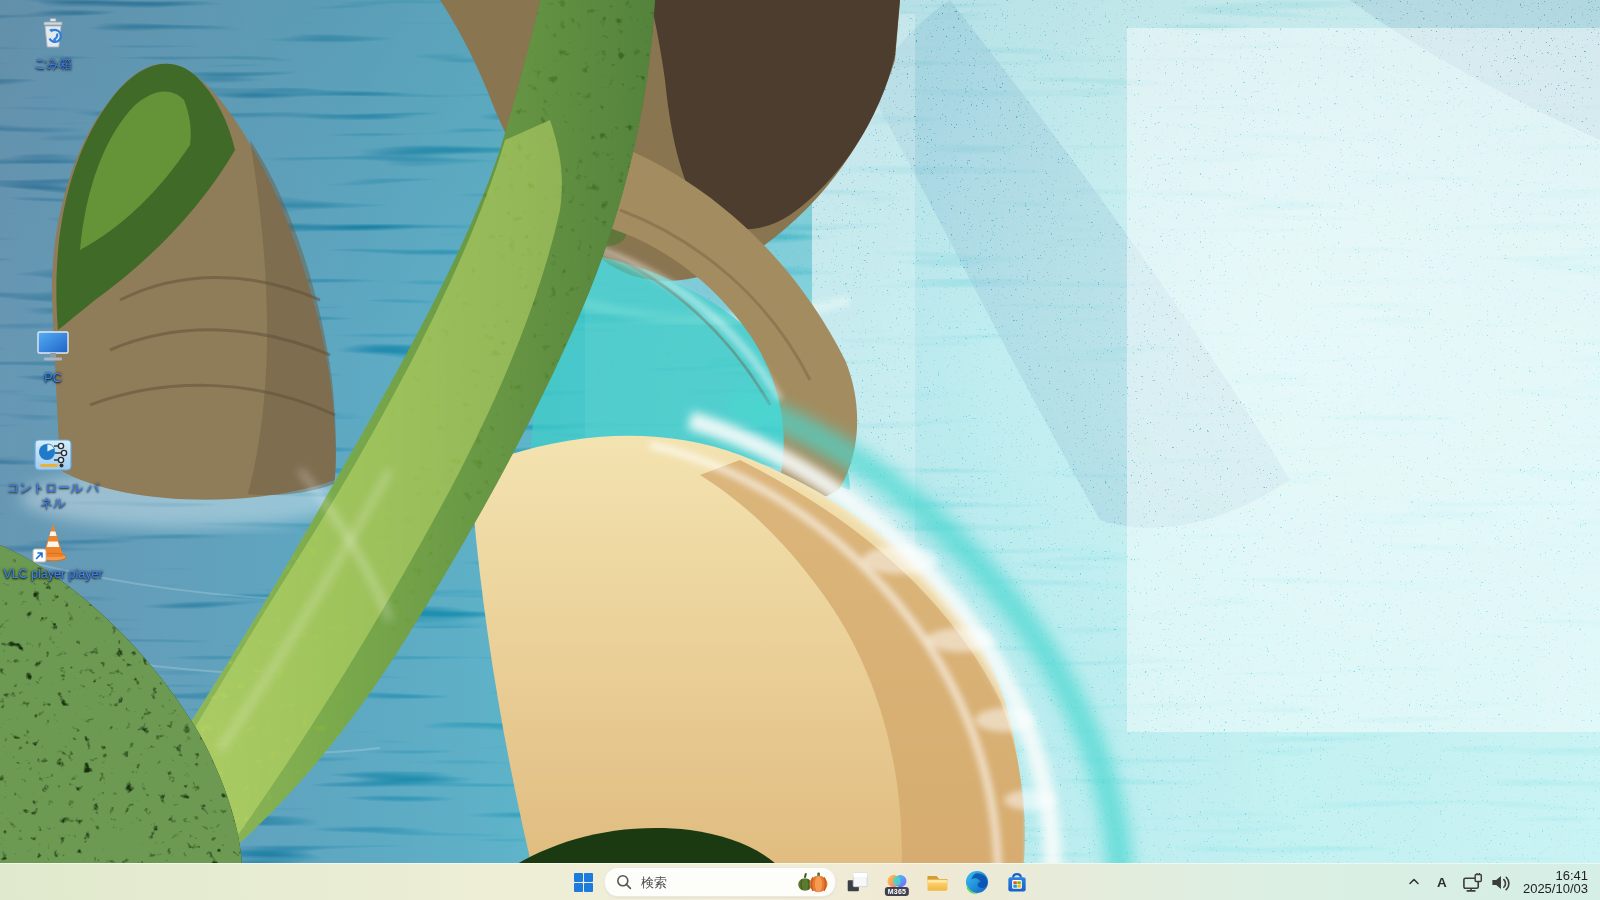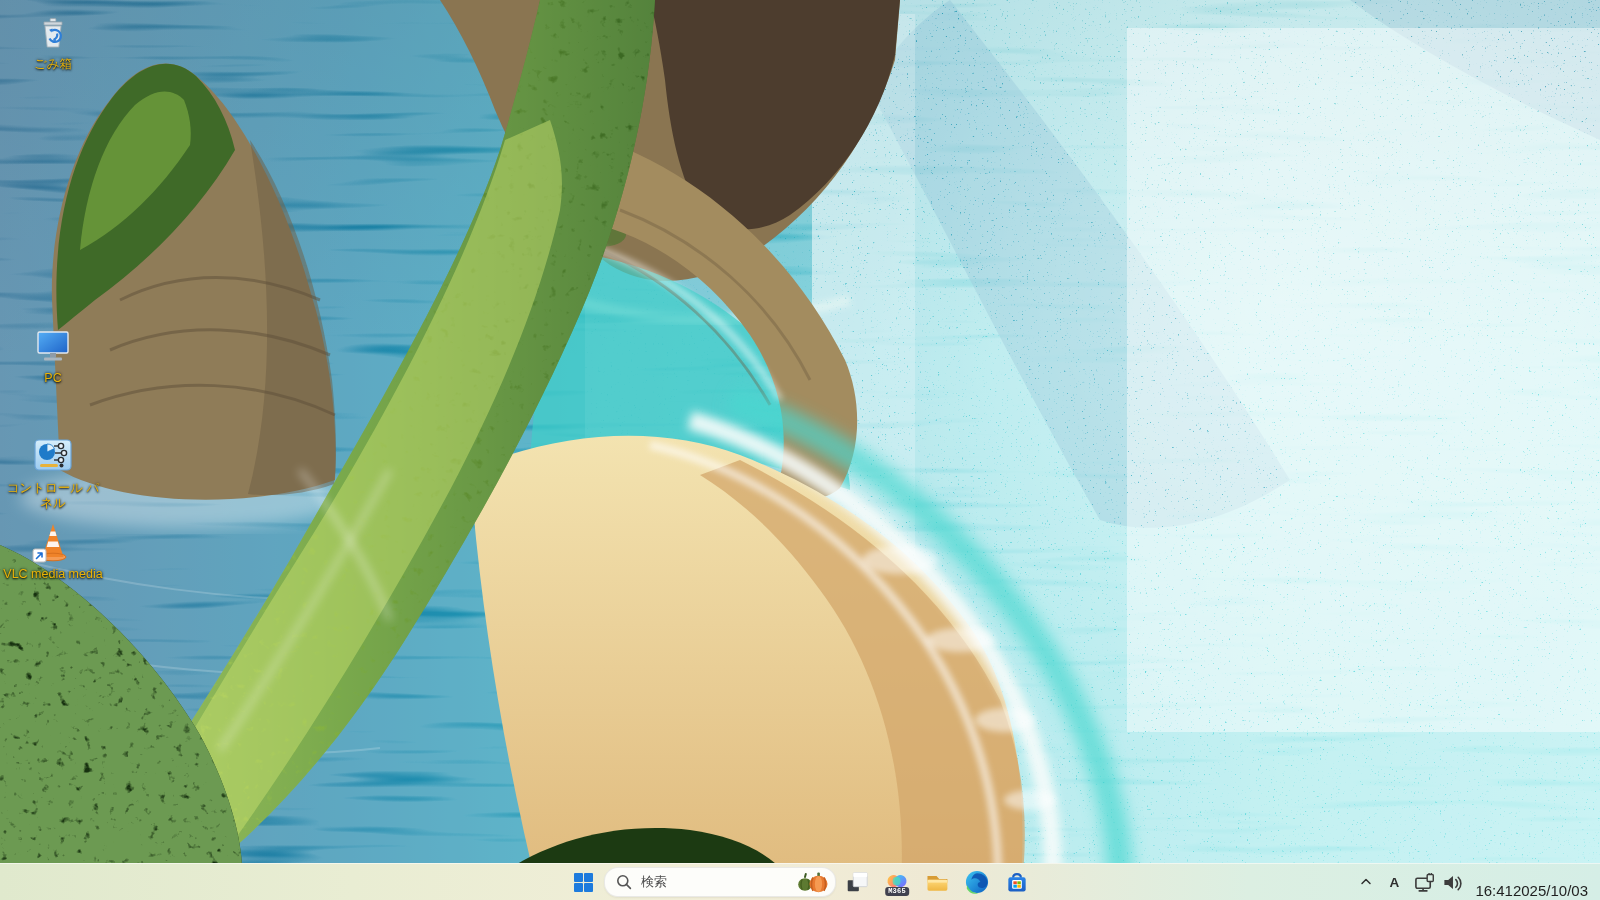--- a/index.html
+++ b/index.html
@@ -4,47 +4,47 @@
 <style>
   html,body{margin:0;padding:0;background:#000;}
   #screen{position:relative;width:1600px;height:900px;overflow:hidden;
     font-family:"Liberation Sans","DejaVu Sans",sans-serif;-webkit-font-smoothing:antialiased;}
   #wallpaper{position:absolute;inset:0;}
 
   
   .dicon{position:absolute;left:0;width:106px;display:flex;flex-direction:column;
     align-items:center;gap:3px;cursor:default;}
   .icwrap{position:relative;display:flex;align-items:center;justify-content:center;}
-  .dlabel{color:#eab308;font-size:12.5px;line-height:15px;text-align:center;max-width:104px;
+  .dlabel{color:#3b82f6;font-size:12.5px;line-height:15px;text-align:center;max-width:104px;
     text-shadow:0 1px 2px rgba(0,0,0,.9),0 0 3px rgba(0,0,0,.75);word-break:break-word;}
 
   
   .taskbar{position:absolute;left:0;right:0;bottom:0;height:36px;
     background:linear-gradient(90deg,#e0e9cd 0%,#e9edd3 22%,#f2eed8 45%,#efe9d4 58%,#dcefe2 78%,#d5eee6 100%);
     border-top:1px solid rgba(255,255,255,.55);
     display:flex;align-items:center;z-index:5;}
   .tb-center{position:absolute;left:50%;top:0;bottom:0;transform:translateX(-50%);
-    display:flex;align-items:center;gap:2px;font-family:Liberation Mono, monospace;}
+    display:flex;align-items:center;gap:2px;}
   .tb-btn{width:38px;height:30px;border-radius:5px;display:flex;align-items:center;
     justify-content:center;position:relative;cursor:pointer;}
   .search-pill{height:28px;width:214px;border-radius:14px;background:rgba(255,255,255,.86);
     border:1px solid rgba(0,0,0,.08);box-shadow:0 1px 2px rgba(0,0,0,.06);
     display:flex;align-items:center;padding:0 5px 0 11px;gap:7px;cursor:pointer;}
   .search-pill input{flex:1;border:none;outline:none;background:transparent;
     font-size:13px;color:#333;font-family:inherit;min-width:0;}
   .search-pill input::placeholder{color:#4a4a4a;opacity:1;}
   .m365-badge{position:absolute;bottom:1px;left:50%;transform:translateX(-50%);
     background:#40414f;color:#fff;font-size:7px;font-weight:700;line-height:9px;
     padding:0 3px;border-radius:3px;letter-spacing:.2px;}
   .tb-right{position:absolute;right:6px;top:0;bottom:0;display:flex;align-items:center;gap:1px;}
   .tray-btn{height:30px;border-radius:5px;display:flex;align-items:center;justify-content:center;
     padding:0 5px;cursor:pointer;color:#2e2e2e;}
   .ime{font-size:13.5px;font-weight:600;width:18px;text-align:center;}
-  .clock{display:flex;align-items:flex-end;justify-content:flex-end;
-    font-size:15px;line-height:13.5px;color:#1f1f1f;padding:0 6px;}
+  .clock{display:flex;flex-direction:column;align-items:flex-end;justify-content:center;
+    font-size:13px;line-height:13.5px;color:#1f1f1f;padding:0 6px;}
 </style>
 </head>
 <body>
 
 <div id="screen">
 
   <svg id="wallpaper" width="1600" height="900" viewBox="0 0 1600 900" preserveAspectRatio="none" aria-hidden="true">
     <defs>
       <linearGradient id="sea" x1="0" y1="0" x2="1" y2="0">
         <stop offset="0" stop-color="#2c6f96"></stop>
@@ -231,21 +231,21 @@
       <svg width="46" height="46" viewBox="0 0 46 46">
         <ellipse cx="23" cy="39" rx="13" ry="3.8" fill="#f59b53"></ellipse>
         <path d="M23,6 L33.5,39 L12.5,39 Z" fill="#ef8329"></path>
         <path d="M20.6,13.5 h4.8 l1.2,4.6 h-7.2 Z" fill="#ffffff" opacity=".92"></path>
         <path d="M18.2,23.5 h9.6 l1.5,5.6 h-12.6 Z" fill="#ffffff" opacity=".92"></path>
         <ellipse cx="23" cy="39" rx="13" ry="3.8" fill="none" stroke="#d86f1d" stroke-width="1"></ellipse>
         <rect x="3" y="31" width="13" height="13" rx="2" fill="#fff" stroke="#b9b9b9" stroke-width="1"></rect>
         <path d="M6.5,40.5 L12,35 M12,35 h-4 M12,35 v4" fill="none" stroke="#1d6fd4" stroke-width="1.6" stroke-linecap="round"></path>
       </svg>
     </span>
-    <span class="dlabel">VLC media media</span>
+    <span class="dlabel">VLC player player</span>
   </div>
 
   <div class="taskbar">
     <div class="tb-center">
       <div class="tb-btn">
         <svg width="19" height="19" viewBox="0 0 19 19">
           <rect x="0" y="0" width="9" height="9" rx="1" fill="#1d7bdd"></rect>
           <rect x="10" y="0" width="9" height="9" rx="1" fill="#1d7bdd"></rect>
           <rect x="0" y="10" width="9" height="9" rx="1" fill="#1d7bdd"></rect>
           <rect x="10" y="10" width="9" height="9" rx="1" fill="#1d7bdd"></rect>

